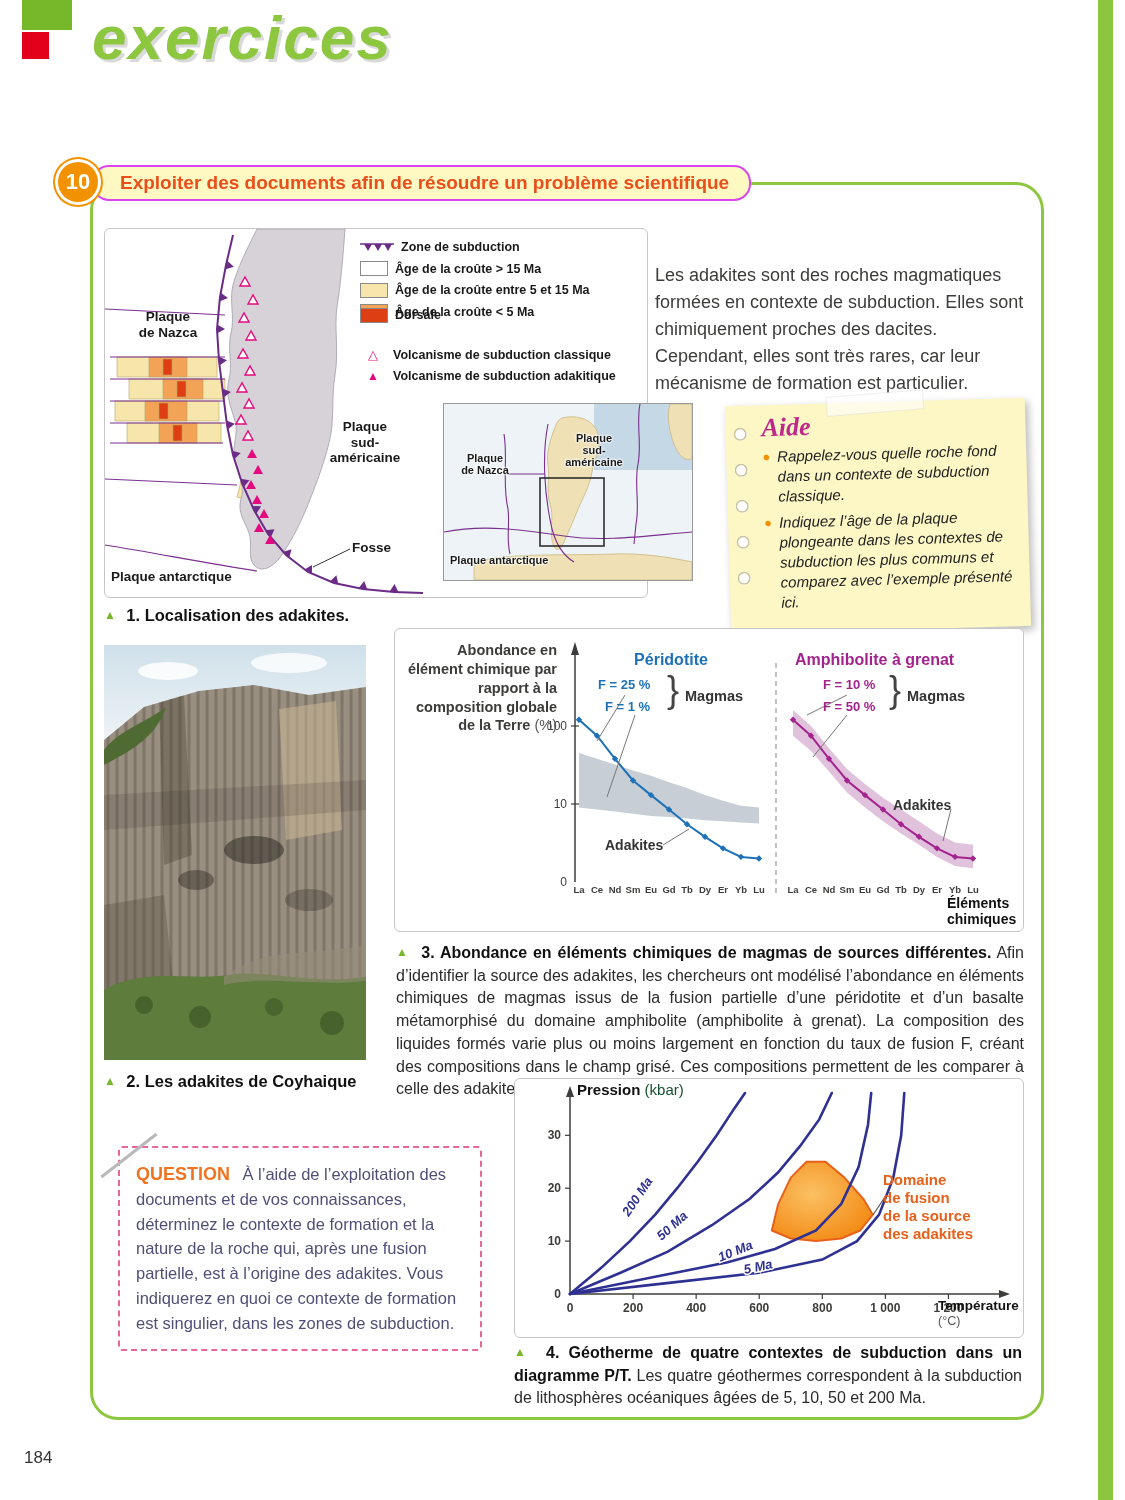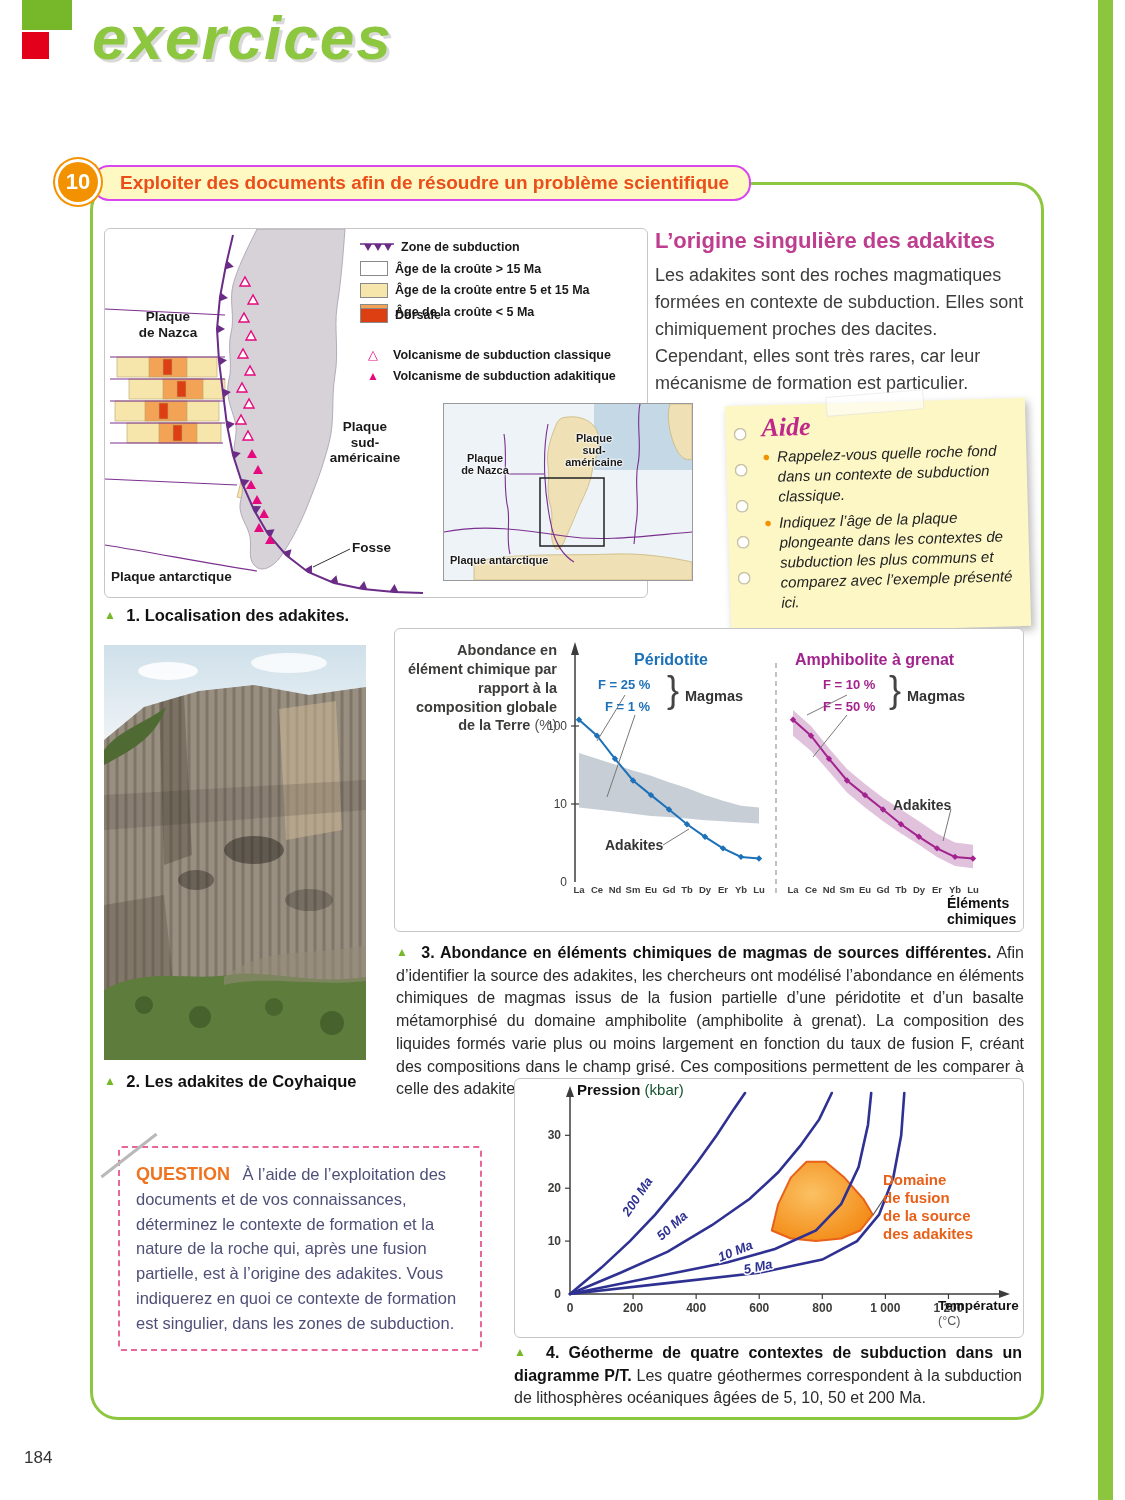--- a/index.html
+++ b/index.html
@@ -234,21 +234,20 @@
 américaine</div>
       <div class="abs inset-label" style="left:6px;top:150px;width:130px;text-align:left">Plaque antarctique</div>
     </div>
   </div>
 
   <div class="abs" style="left:104px;top:606px">
     <span class="cap-tri">▲</span>
     <span class="caption">1. Localisation des adakites.</span>
   </div>
 
-  <div class="abs art-title">L’origine singulière des adakites</div>
   <div class="abs art-body">Les adakites sont des roches magmatiques formées en contexte de subduction. Elles sont chimiquement proches des dacites. Cependant, elles sont très rares, car leur mécanisme de formation est particulier.</div>
 
   <div class="abs aide">
     <div class="tape"></div>
     <div class="hole" style="top:22px"></div>
     <div class="hole" style="top:58px"></div>
     <div class="hole" style="top:94px"></div>
     <div class="hole" style="top:130px"></div>
     <div class="hole" style="top:166px"></div>
     <div class="aide-title">Aide</div>

